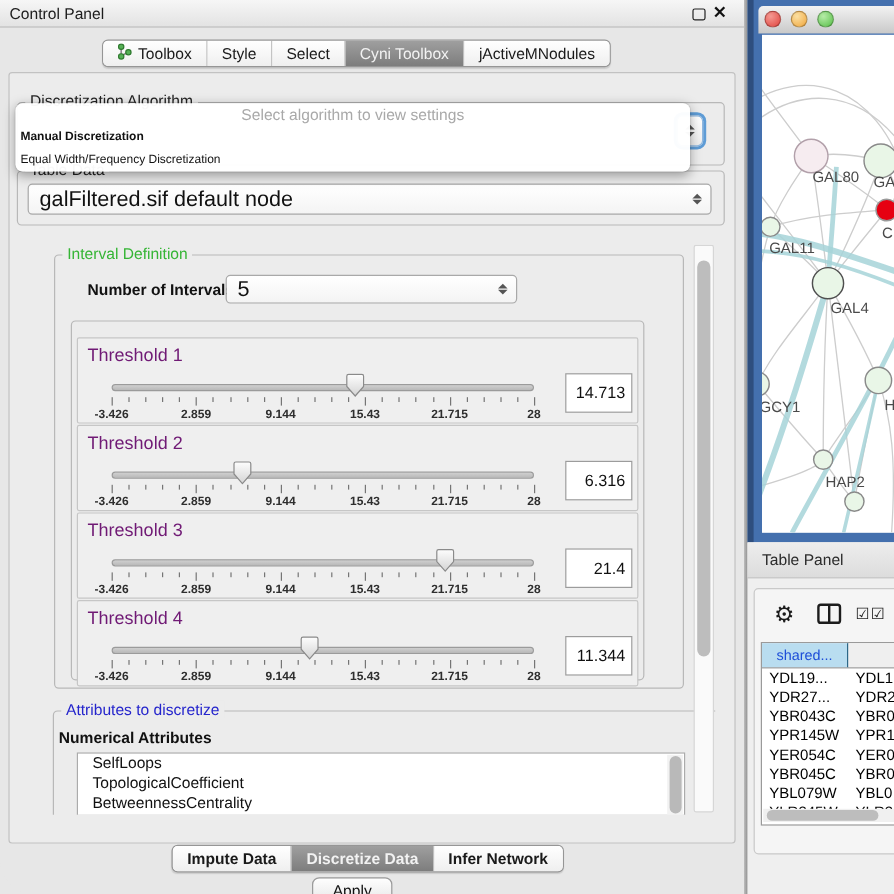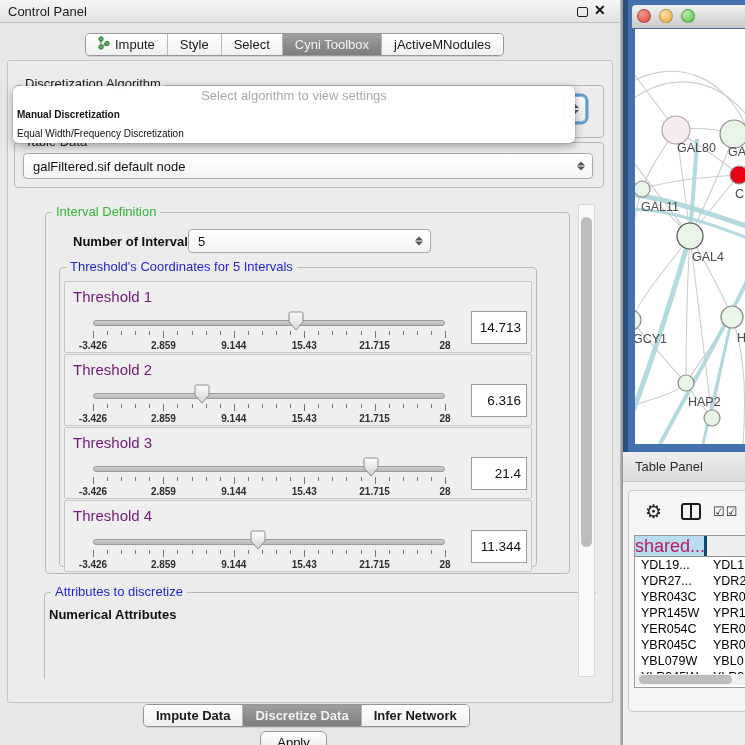--- a/index.html
+++ b/index.html
@@ -27,21 +27,21 @@
   .outer-panel { position:absolute; left:7px; top:60px; width:606px; height:643px; background:#ECECEC; border:1px solid #C2C2C2; border-radius:3px; }
 
   .group { position:absolute; border:1px solid #B8B8B8; border-radius:4px; }
   .group-label { position:absolute; top:-9px; left:6px; background:#ECECEC; padding:0 4px; font-size:13px; color:#222; }
   .group-label.green { color:#35B535; }
   .group-label.blue  { color:#2525CC; }
 
   #algo-group { left:14px; top:85px; width:590px; height:53px; }
   #tabledata-group { left:14px; top:142px; width:590px; height:46px; }
 
-  .combo { position:absolute; background:linear-gradient(#FFFFFF,#F4F4F4); border:1px solid #A9A9A9; border-radius:4px; font-size:13px; color:#111; display:flex; align-items:center; padding-left:9px; }
+  .combo { position:absolute; background:linear-gradient(#FFFFFF,#F4F4F4); border:1px solid #A9A9A9; border-radius:4px; font-size:18px; color:#111; display:flex; align-items:center; padding-left:9px; }
   .combo .arrows { position:absolute; right:7px; top:50%; transform:translateY(-50%); display:flex; flex-direction:column; gap:1px; }
   .combo .arrows i, .stepper i { display:block; width:0; height:0; border-left:4px solid transparent; border-right:4px solid transparent; }
   .arrow-up { border-bottom:4px solid #555; }
   .arrow-down { border-top:4px solid #555; }
 
   
   #algo-popup { position:absolute; left:13px; top:86px; width:562px; height:57px; background:rgba(255,255,255,0.97);
     border-radius:6px; box-shadow:0 3px 10px rgba(0,0,0,0.35), 0 0 0 1px rgba(0,0,0,0.06); z-index:30; overflow:hidden; }
   .popup-prompt { height:19px; line-height:19px; text-align:center; font-size:13px; color:#A9A9A9; }
   .popup-item { height:19px; line-height:19px; padding-left:4px; font-size:10px; color:#111; }
@@ -97,21 +97,21 @@
   #table-panel { position:absolute; left:623px; top:452px; width:122px; height:293px; background:#EFEFEF; }
   .tp-header { position:absolute; left:0; top:0; width:122px; height:30px; background:linear-gradient(#EDEDED,#DCDCDC); border-bottom:1px solid #C3C3C3; }
   .tp-title { position:absolute; left:12px; top:7px; font-size:13px; color:#2b2b2b; }
   .tp-inset { position:absolute; left:5px; top:38px; width:150px; height:222px; background:#F5F5F5; border:1px solid #C9C9C9; border-radius:4px; }
   .tp-toolbar { position:absolute; left:11px; top:48px; width:140px; height:28px; }
   .gear-glyph { position:absolute; left:11px; top:0px; font-size:19px; color:#1c1c1c; }
   .split-icon { position:absolute; left:46px; top:2px; }
   .check-glyphs { position:absolute; left:79px; top:4px; font-size:13px; color:#1c1c1c; letter-spacing:1px; }
   .tp-table { position:absolute; left:11px; top:83px; width:140px; background:#FFF; border:1px solid #9A9A9A; }
   .tp-head-row { display:flex; height:21px; border-bottom:1px solid #8F8F8F; }
-  .tp-head-cell { font-size:18px; color:#be185d; text-align:center; line-height:20px; border-right:3px solid #0c4a6e; overflow:hidden; white-space:nowrap; }
+  .tp-head-cell { font-size:12px; color:#1d4ed8; text-align:center; line-height:20px; border-right:1px solid #0c4a6e; overflow:hidden; white-space:nowrap; }
   .tp-head-cell.c1 { width:72px; background:#B9DDF0; }
   .tp-head-cell.c2 { flex:1; background:#EFEFEF; text-align:right; padding-right:2px; }
   .tp-rows { height:130px; overflow:hidden; }
   .tp-row { display:flex; height:16px; }
   .tp-cell { font-size:12.5px; color:#000; line-height:16px; padding-left:6px; white-space:nowrap; overflow:hidden; }
   .tp-cell.c1 { width:72px; }
   .tp-cell.c2 { flex:1; }
   .hscrollbar { position:absolute; left:1px; bottom:2px; width:136px; height:11px; background:#F0F0F0; }
   .hscrollbar .thumb { position:absolute; left:3px; top:1px; width:93px; height:9px; background:#BDBDBD; border-radius:5px; }
 </style>
@@ -129,21 +129,21 @@
 
     <div id="top-tabs" class="seg-bar">
         <div class="seg">
           <span><svg width="12" height="14" viewBox="0 0 12 14">
               <line x1="3" y1="4" x2="3" y2="10" stroke="#8a8a8a" stroke-width="1.4"></line>
               <line x1="4" y1="10" x2="8" y2="8" stroke="#8a8a8a" stroke-width="1.4"></line>
               <circle cx="3" cy="3" r="2.2" fill="#56B056" stroke="#2f7a2f"></circle>
               <circle cx="3" cy="11" r="2.2" fill="#56B056" stroke="#2f7a2f"></circle>
               <circle cx="9" cy="7.5" r="2.2" fill="#56B056" stroke="#2f7a2f"></circle>
             </svg></span>
-          <span>Impute</span>
+          <span>Toolbox</span>
         </div>
         <div class="seg">
           <span>Style</span>
         </div>
         <div class="seg">
           <span>Select</span>
         </div>
         <div class="seg selected">
           <span>Cyni Toolbox</span>
         </div>
@@ -188,21 +188,20 @@
         <span class="group-label green">Interval Definition</span>
         <span class="noi-label">Number of Intervals</span>
         <div id="noi-combo" class="combo">
           <span>5</span>
           <span class="arrows">
               <i class="arrow-up"></i>
               <i class="arrow-down"></i>
             </span>
         </div>
         <div id="thresholds-group">
-          <span class="group-label blue">Threshold's Coordinates for 5 Intervals</span>
           <div id="threshold-list" style="padding-top:12px;">
               <div class="threshold-box">
                 <div class="threshold-label">Threshold 1</div>
                 <div class="slider-track"></div>
                 <div class="slider-thumb" style="left: 223.173px;"><svg width="16" height="20" viewBox="0 0 16 20">
                     <defs>
                       <linearGradient id="g0.5771972252275186" x1="0" y1="0" x2="0" y2="1">
                         <stop offset="0" stop-color="#FDFDFD"></stop>
                         <stop offset="1" stop-color="#D4D4D4"></stop>
                       </linearGradient>
@@ -381,20 +380,30 @@
                 <div class="tick-label" style="left: 380px;">28</div>
                 <div class="value-box">11.344</div>
               </div>
             </div>
         </div>
       </div>
 
       <div id="attr-group" class="group">
         <span class="group-label blue">Attributes to discretize</span>
         <span class="attr-heading">Numerical Attributes</span>
+        <div class="attr-list">
+          <div id="attr-items">
+              <div class="attr-item">SelfLoops</div>
+              <div class="attr-item">TopologicalCoefficient</div>
+              <div class="attr-item">BetweennessCentrality</div>
+            </div>
+          <div class="attr-scroll">
+              <div class="thumb"></div>
+            </div>
+        </div>
       </div>
 
       <div class="vscrollbar">
           <div class="thumb"></div>
         </div>
     </div>
 
     <div id="bottom-tabs" class="seg-bar">
         <div class="seg">
           <span>Impute Data</span>

